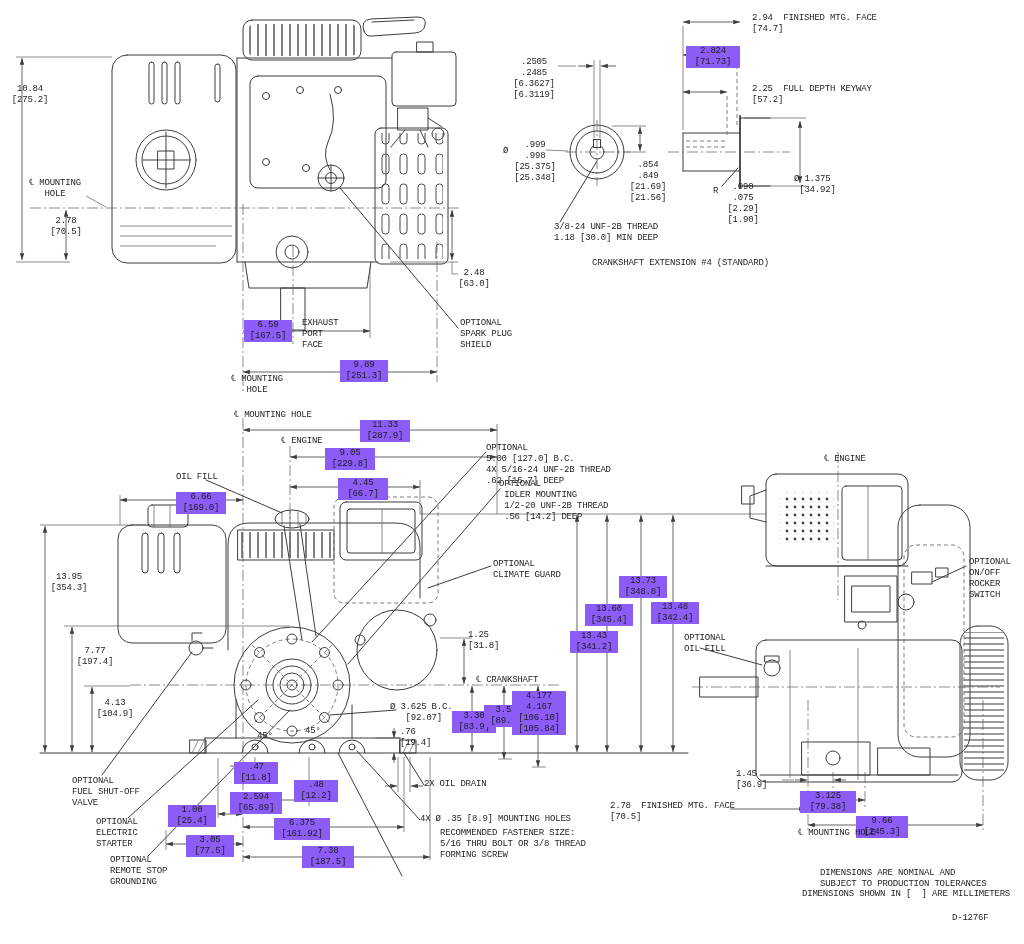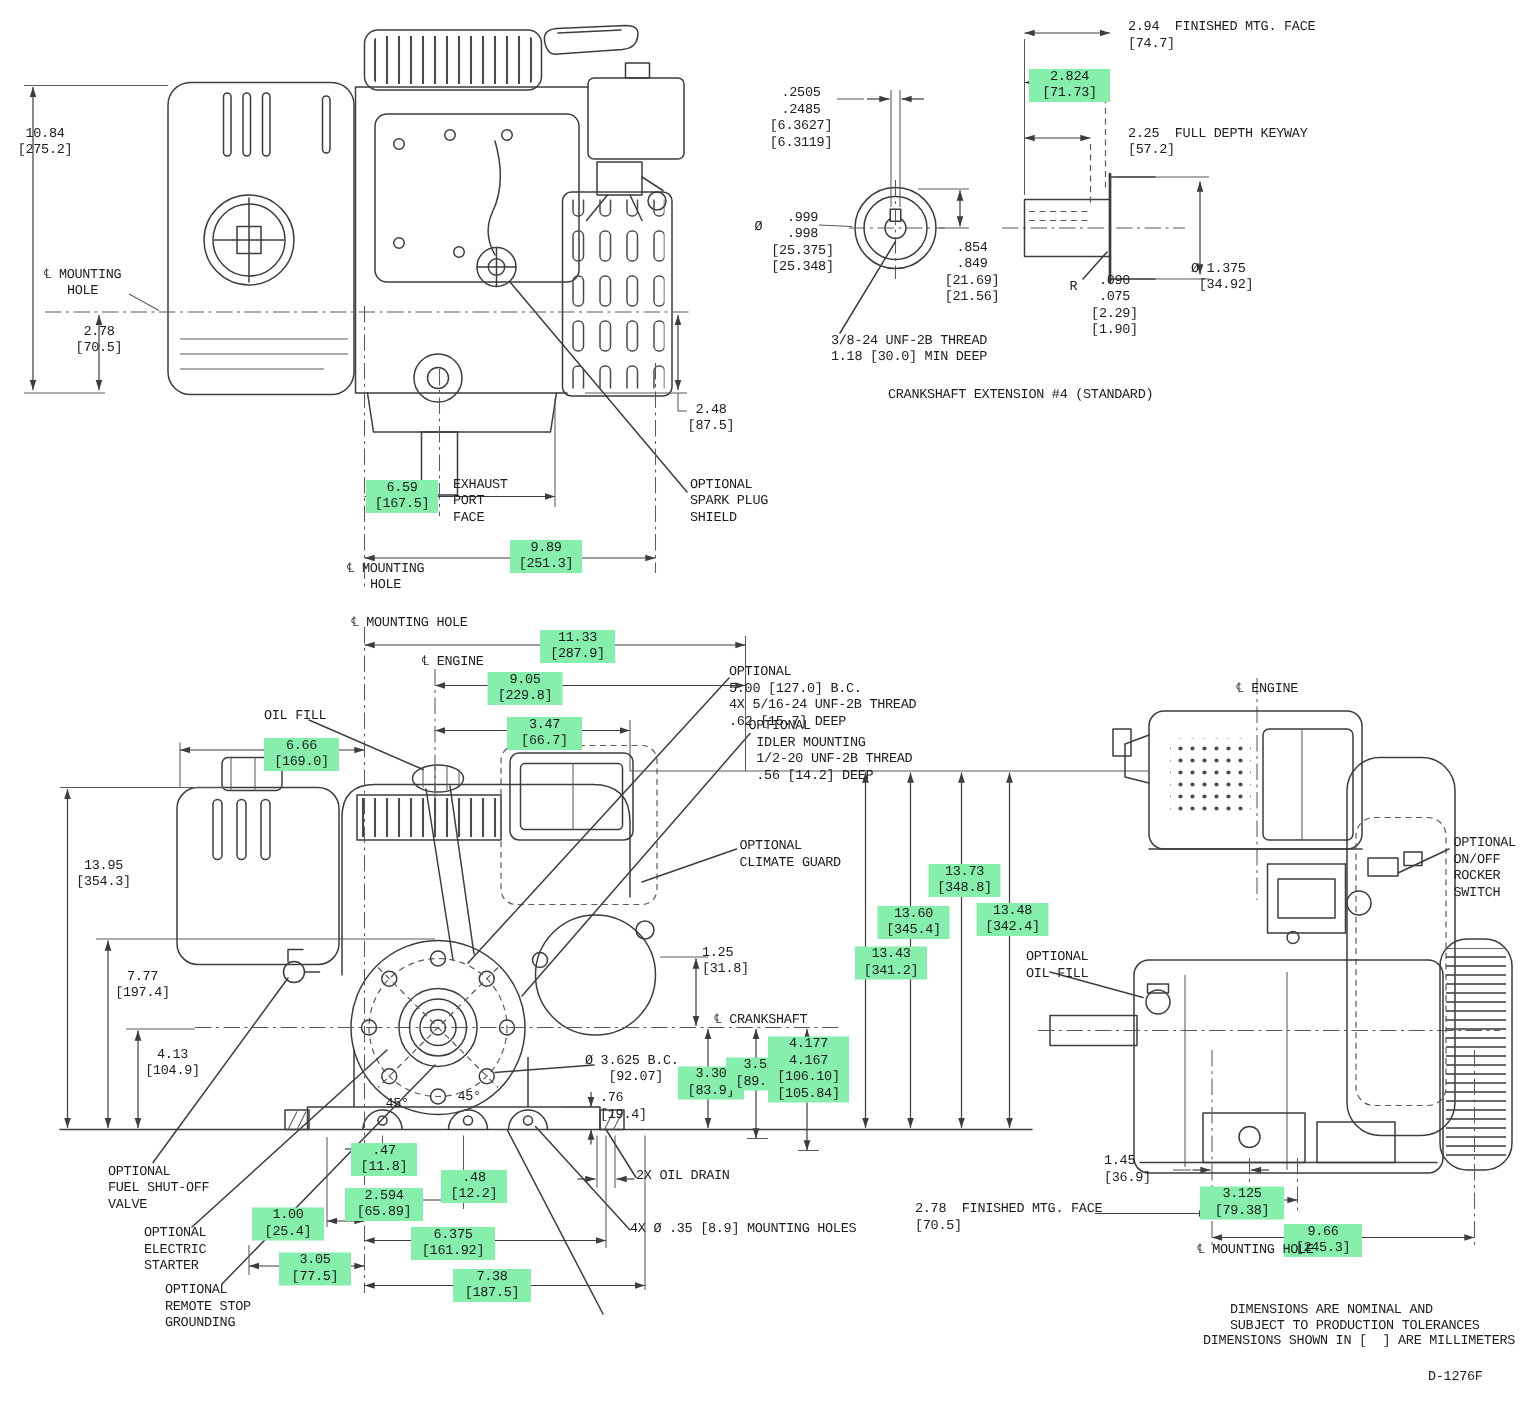--- a/index.html
+++ b/index.html
@@ -2,21 +2,21 @@
 <html><head>
 <meta charset="utf-8">
 <style>
   html,body{margin:0;padding:0;background:#fff}
   #canvas{position:relative;width:1024px;height:944px;background:#fff;overflow:hidden;
           font-family:"Liberation Mono","DejaVu Sans Mono",monospace}
   svg{position:absolute;left:0;top:0}
   .lb{position:absolute;font:9px/11px "Liberation Mono","DejaVu Sans Mono",monospace;
       color:#1e1e1e;white-space:pre;letter-spacing:-0.2px}
   .c{text-align:center}
-  .bg{background:#86efac;padding:0 1px}
+  .bg{background:#8b5cf6;padding:0 1px}
   .ln{fill:none;stroke:#3d3d3d;stroke-width:1;stroke-linecap:round;stroke-linejoin:round}
   .xln{fill:none;stroke:#5a5a5a;stroke-width:.7}
   .cl{fill:none;stroke:#5a5a5a;stroke-width:.7;stroke-dasharray:11 3 2 3}
   .hid{fill:none;stroke:#5a5a5a;stroke-width:.8;stroke-dasharray:4 3}
   .dm{fill:none;stroke:#3d3d3d;stroke-width:.8}
   .thk{stroke-width:1.8}
 </style>
 </head>
 <body>
 
@@ -284,21 +284,21 @@
   </g>
 </svg>
 
 <div class="lb c" style="left:8px;top:84px;width:44px">10.84
 [275.2]</div>
 <div class="lb c" style="left:24px;top:178px;width:62px">℄ MOUNTING
 HOLE</div>
 <div class="lb c" style="left:44px;top:216px;width:44px">2.78
 [70.5]</div>
 <div class="lb c" style="left:452px;top:268px;width:44px">2.48
-[87.5]</div>
+[63.0]</div>
 <div class="lb c bg" style="left:244px;top:320px;width:46px">6.59
 [167.5]</div>
 <div class="lb" style="left:302px;top:318px">EXHAUST
 PORT
 FACE</div>
 <div class="lb" style="left:460px;top:318px">OPTIONAL
 SPARK PLUG
 SHIELD</div>
 <div class="lb c bg" style="left:340px;top:360px;width:46px">9.89
 [251.3]</div>
@@ -335,21 +335,21 @@
 1.18 [30.0] MIN DEEP</div>
 <div class="lb" style="left:592px;top:258px">CRANKSHAFT EXTENSION #4 (STANDARD)</div>
 
 <div class="lb" style="left:234px;top:410px">℄ MOUNTING HOLE</div>
 <div class="lb c bg" style="left:360px;top:420px;width:48px">11.33
 [287.9]</div>
 <div class="lb" style="left:281px;top:436px">℄ ENGINE</div>
 <div class="lb c bg" style="left:325px;top:448px;width:48px">9.05
 [229.8]</div>
 <div class="lb" style="left:176px;top:472px">OIL FILL</div>
-<div class="lb c bg" style="left:338px;top:478px;width:48px">3.47
+<div class="lb c bg" style="left:338px;top:478px;width:48px">4.45
 [66.7]</div>
 <div class="lb c bg" style="left:176px;top:492px;width:48px">6.66
 [169.0]</div>
 <div class="lb" style="left:486px;top:443px">OPTIONAL
 5.00 [127.0] B.C.
 4X 5/16-24 UNF-2B THREAD
 .62 [15.7] DEEP</div>
 <div class="lb" style="left:499px;top:479px">OPTIONAL
  IDLER MOUNTING
  1/2-20 UNF-2B THREAD
@@ -396,20 +396,23 @@
 <div class="lb c bg" style="left:168px;top:805px;width:46px">1.00
 [25.4]</div>
 <div class="lb c bg" style="left:274px;top:818px;width:54px">6.375
 [161.92]</div>
 <div class="lb c bg" style="left:186px;top:835px;width:46px">3.05
 [77.5]</div>
 <div class="lb c bg" style="left:302px;top:846px;width:50px">7.38
 [187.5]</div>
 <div class="lb" style="left:424px;top:779px">2X OIL DRAIN</div>
 <div class="lb" style="left:420px;top:814px">4X Ø .35 [8.9] MOUNTING HOLES</div>
+<div class="lb" style="left:440px;top:828px">RECOMMENDED FASTENER SIZE:
+5/16 THRU BOLT OR 3/8 THREAD
+FORMING SCREW</div>
 <div class="lb" style="left:72px;top:776px">OPTIONAL
 FUEL SHUT-OFF
 VALVE</div>
 <div class="lb" style="left:96px;top:817px">OPTIONAL
 ELECTRIC
 STARTER</div>
 <div class="lb" style="left:110px;top:855px">OPTIONAL
 REMOTE STOP
 GROUNDING</div>
 

